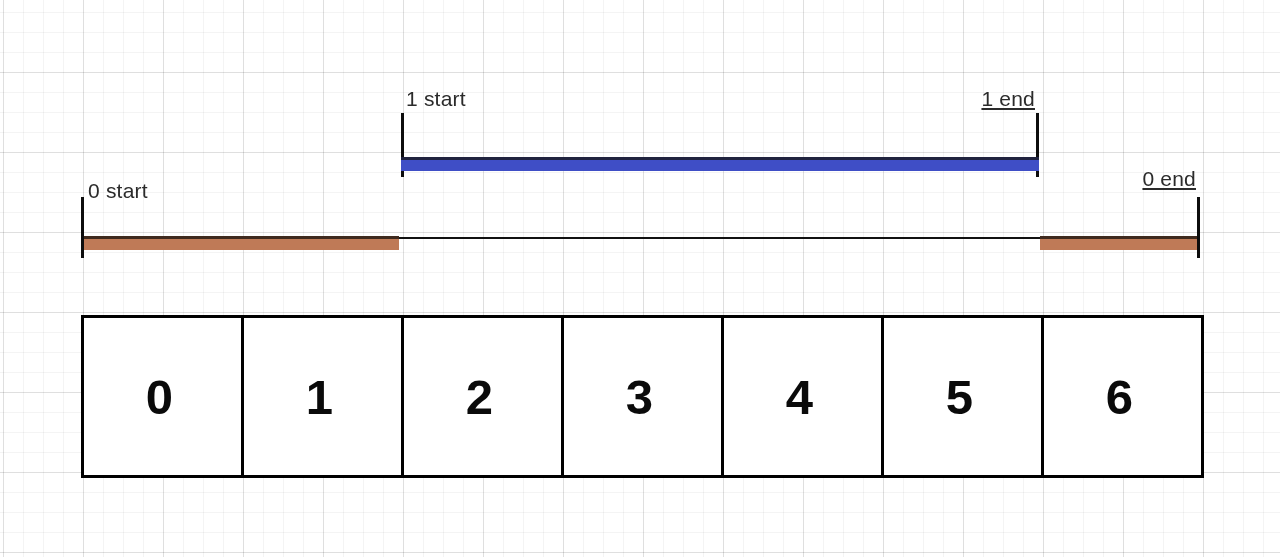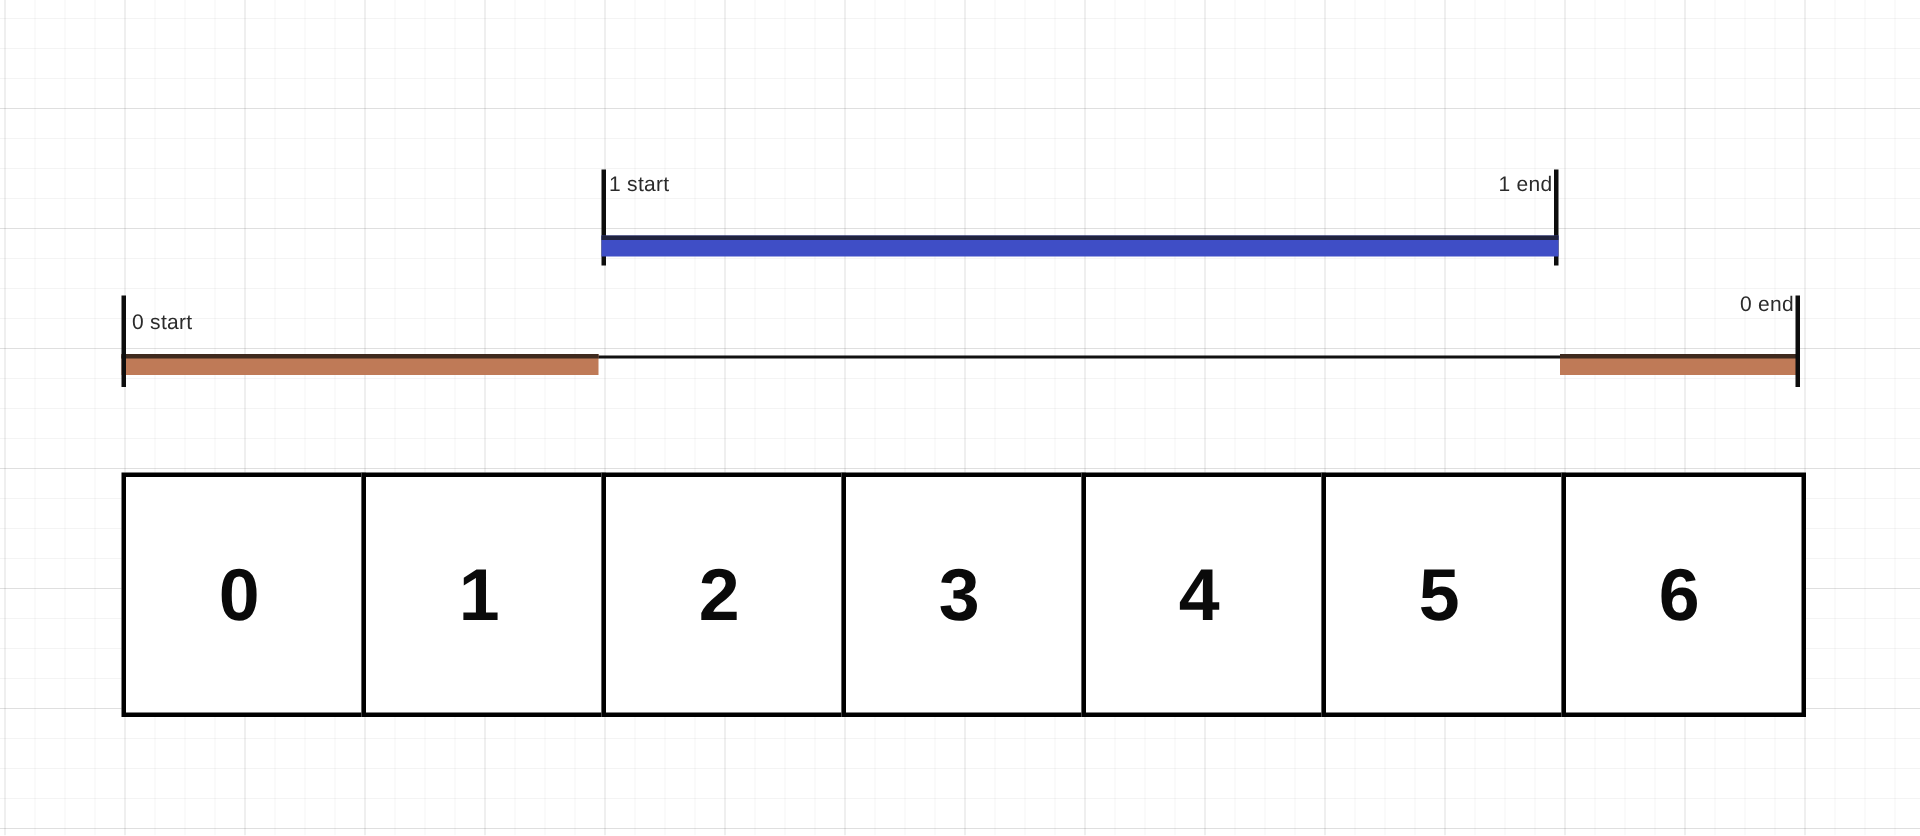--- a/index.html
+++ b/index.html
@@ -28,29 +28,28 @@
       3px 72px,
       3px 12px,
       3px 12px;
     font-family: "Liberation Sans", sans-serif;
   }
 
   
   .ivl-label {
     position: absolute;
     font-family: "Liberation Sans", sans-serif;
-    font-size: 14px;
+    font-size: 21px;
     line-height: 21px;
     color: #2b2b2b;
     white-space: nowrap;
     letter-spacing: 0.2px;
-    margin-top: 24px;
   }
   .ivl-label.align-left  { text-align: left; }
-  .ivl-label.align-right { text-align: center; }
+  .ivl-label.align-right { text-align: center; text-decoration: underline; }
 
   
   .tick {
     position: absolute;
     width: 3px;
     background: #0d0d0d;
   }
 
   
   .baseline {

